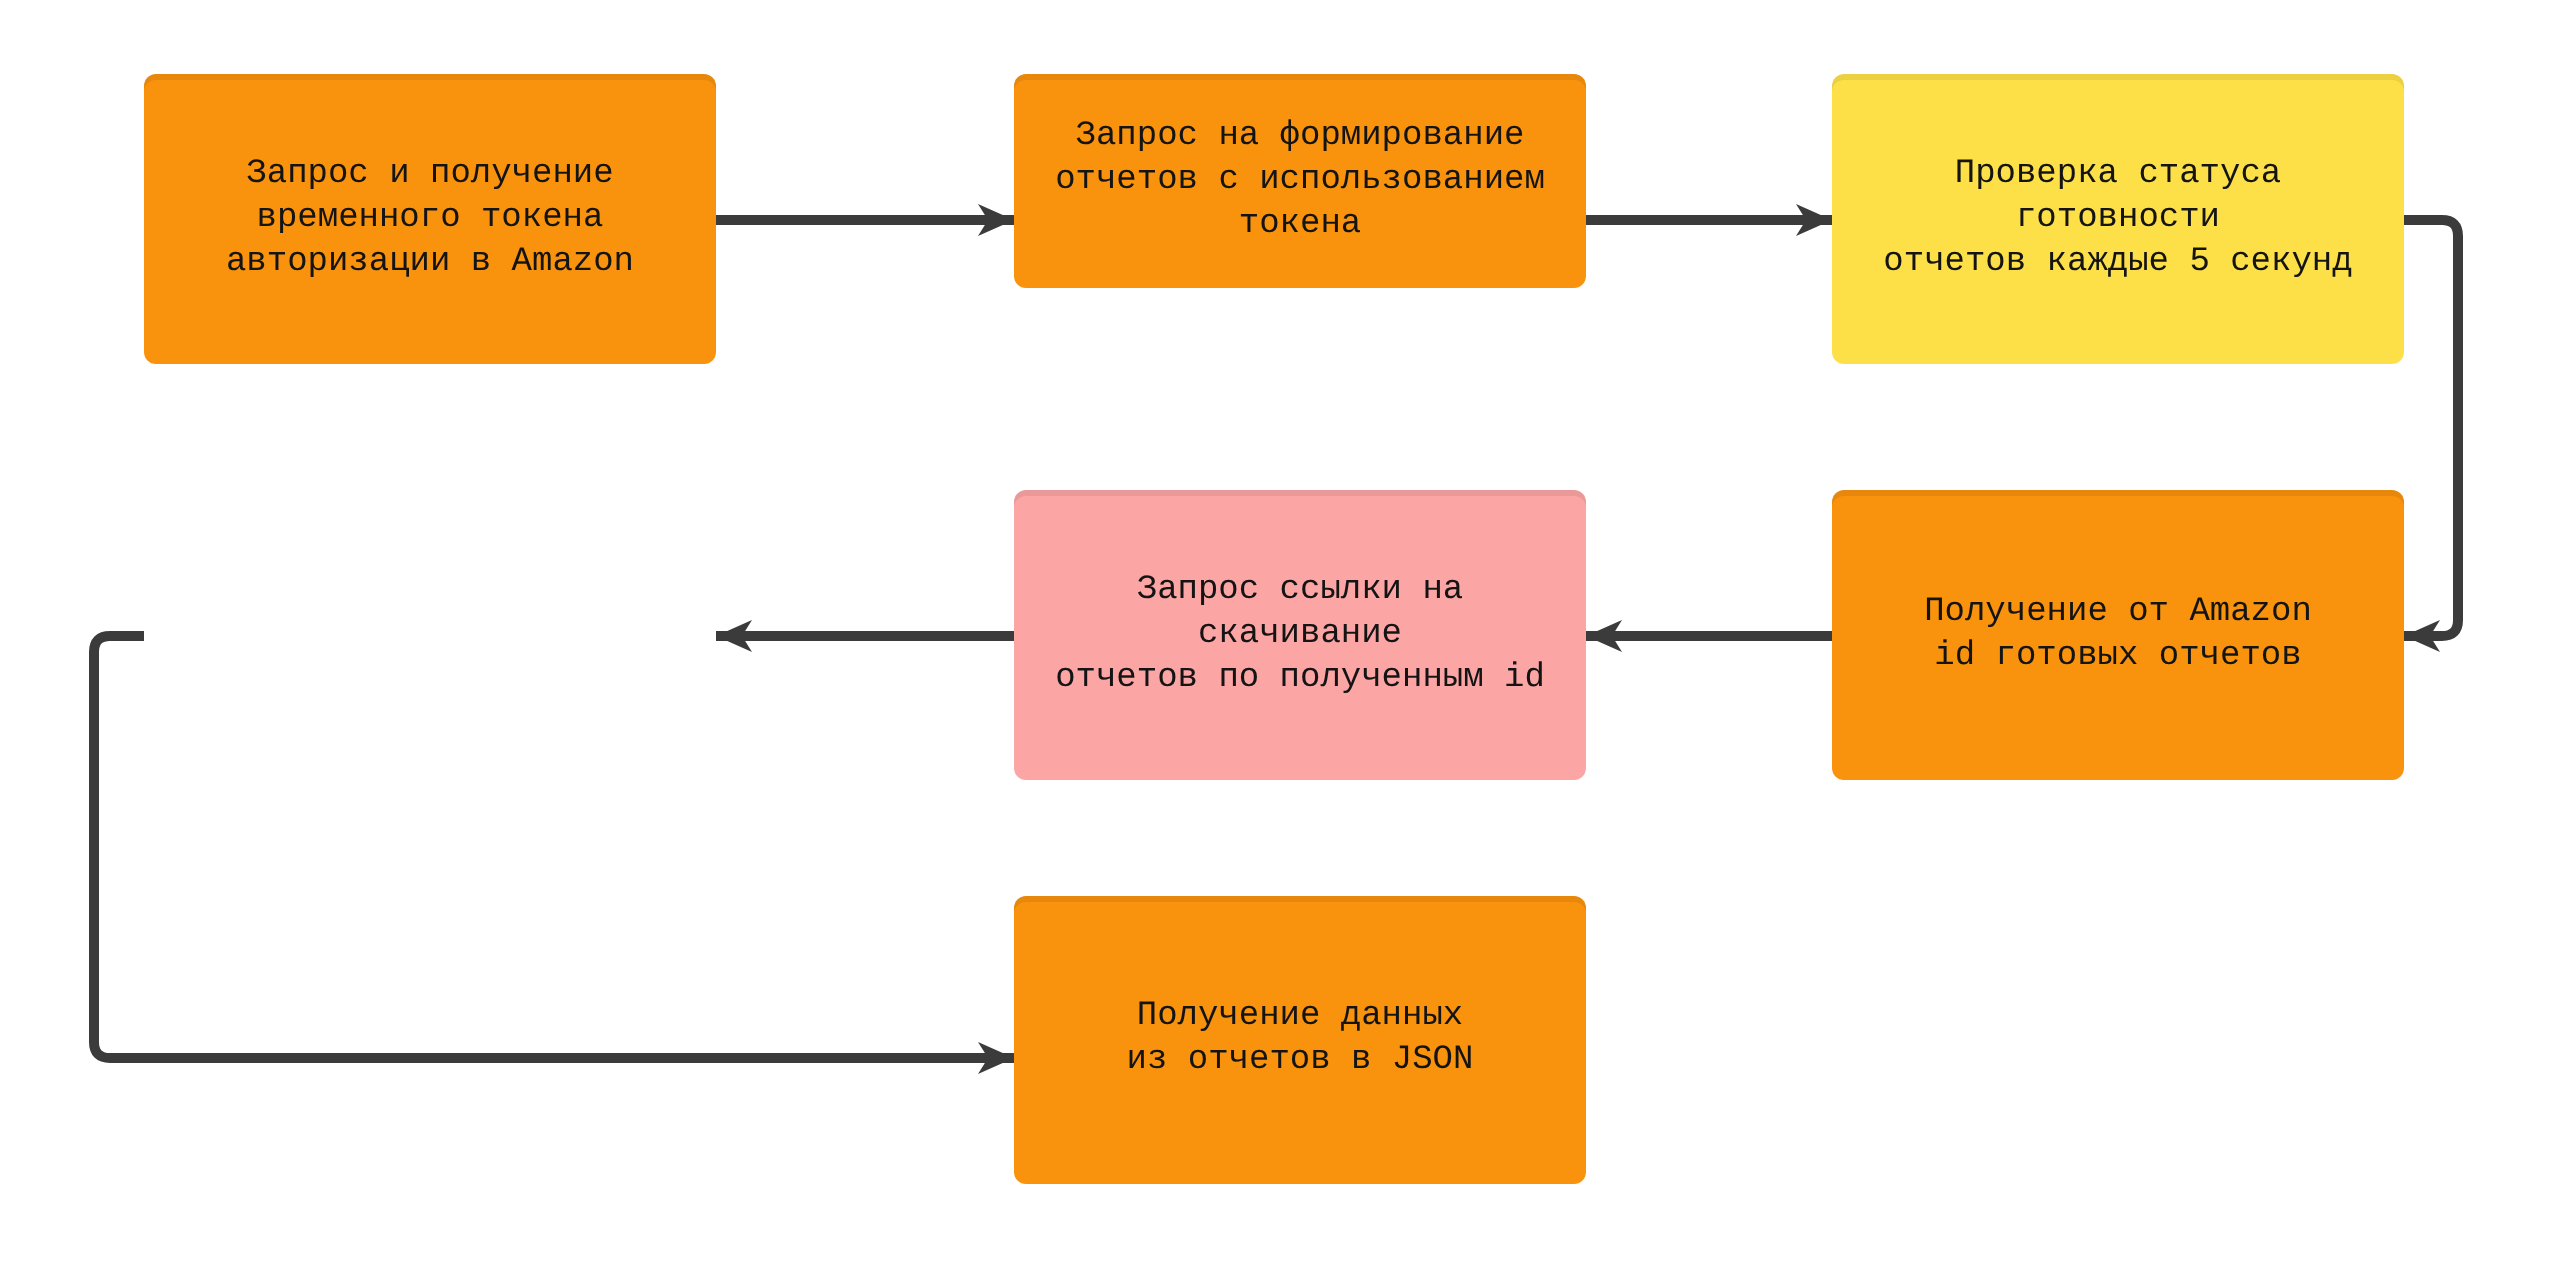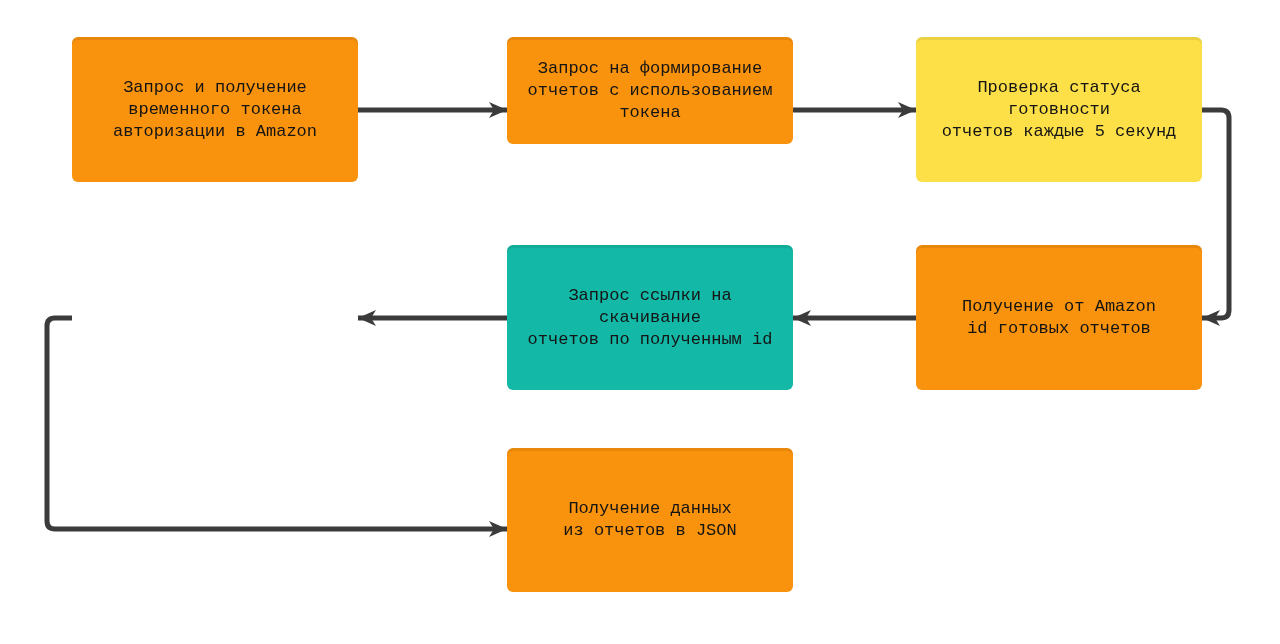--- a/index.html
+++ b/index.html
@@ -57,17 +57,17 @@
 <div class="flow-node" style="left: 72px; top: 37px; width: 286px; height: 145px; background: rgb(249, 147, 13); color: rgb(20, 20, 20);">Запрос и получение
 временного токена
 авторизации в Amazon</div>
     <div class="flow-node" style="left: 507px; top: 37px; width: 286px; height: 107px; background: rgb(249, 147, 13); color: rgb(20, 20, 20);">Запрос на формирование
 отчетов с использованием
 токена</div>
     <div class="flow-node" style="left: 916px; top: 37px; width: 286px; height: 145px; background: #fde047; color: rgb(20, 20, 20);">Проверка статуса готовности
 отчетов каждые 5 секунд</div>
     <div class="flow-node" style="left: 916px; top: 245px; width: 286px; height: 145px; background: rgb(249, 147, 13); color: rgb(20, 20, 20); text-align: center;">Получение от Amazon
 id готовых отчетов</div>
-    <div class="flow-node" style="left: 507px; top: 245px; width: 286px; height: 145px; background: #14b8a6; color: rgb(20, 20, 20);">Запрос ссылки на скачивание
+    <div class="flow-node" style="left: 507px; top: 245px; width: 286px; height: 145px; background: #fca5a5; color: rgb(20, 20, 20);">Запрос ссылки на скачивание
 отчетов по полученным id</div>
     <div class="flow-node" style="left: 507px; top: 448px; width: 286px; height: 144px; background: rgb(249, 147, 13); color: rgb(20, 20, 20);">Получение данных
 из отчетов в JSON</div>
   </div>
 
 </body></html>

